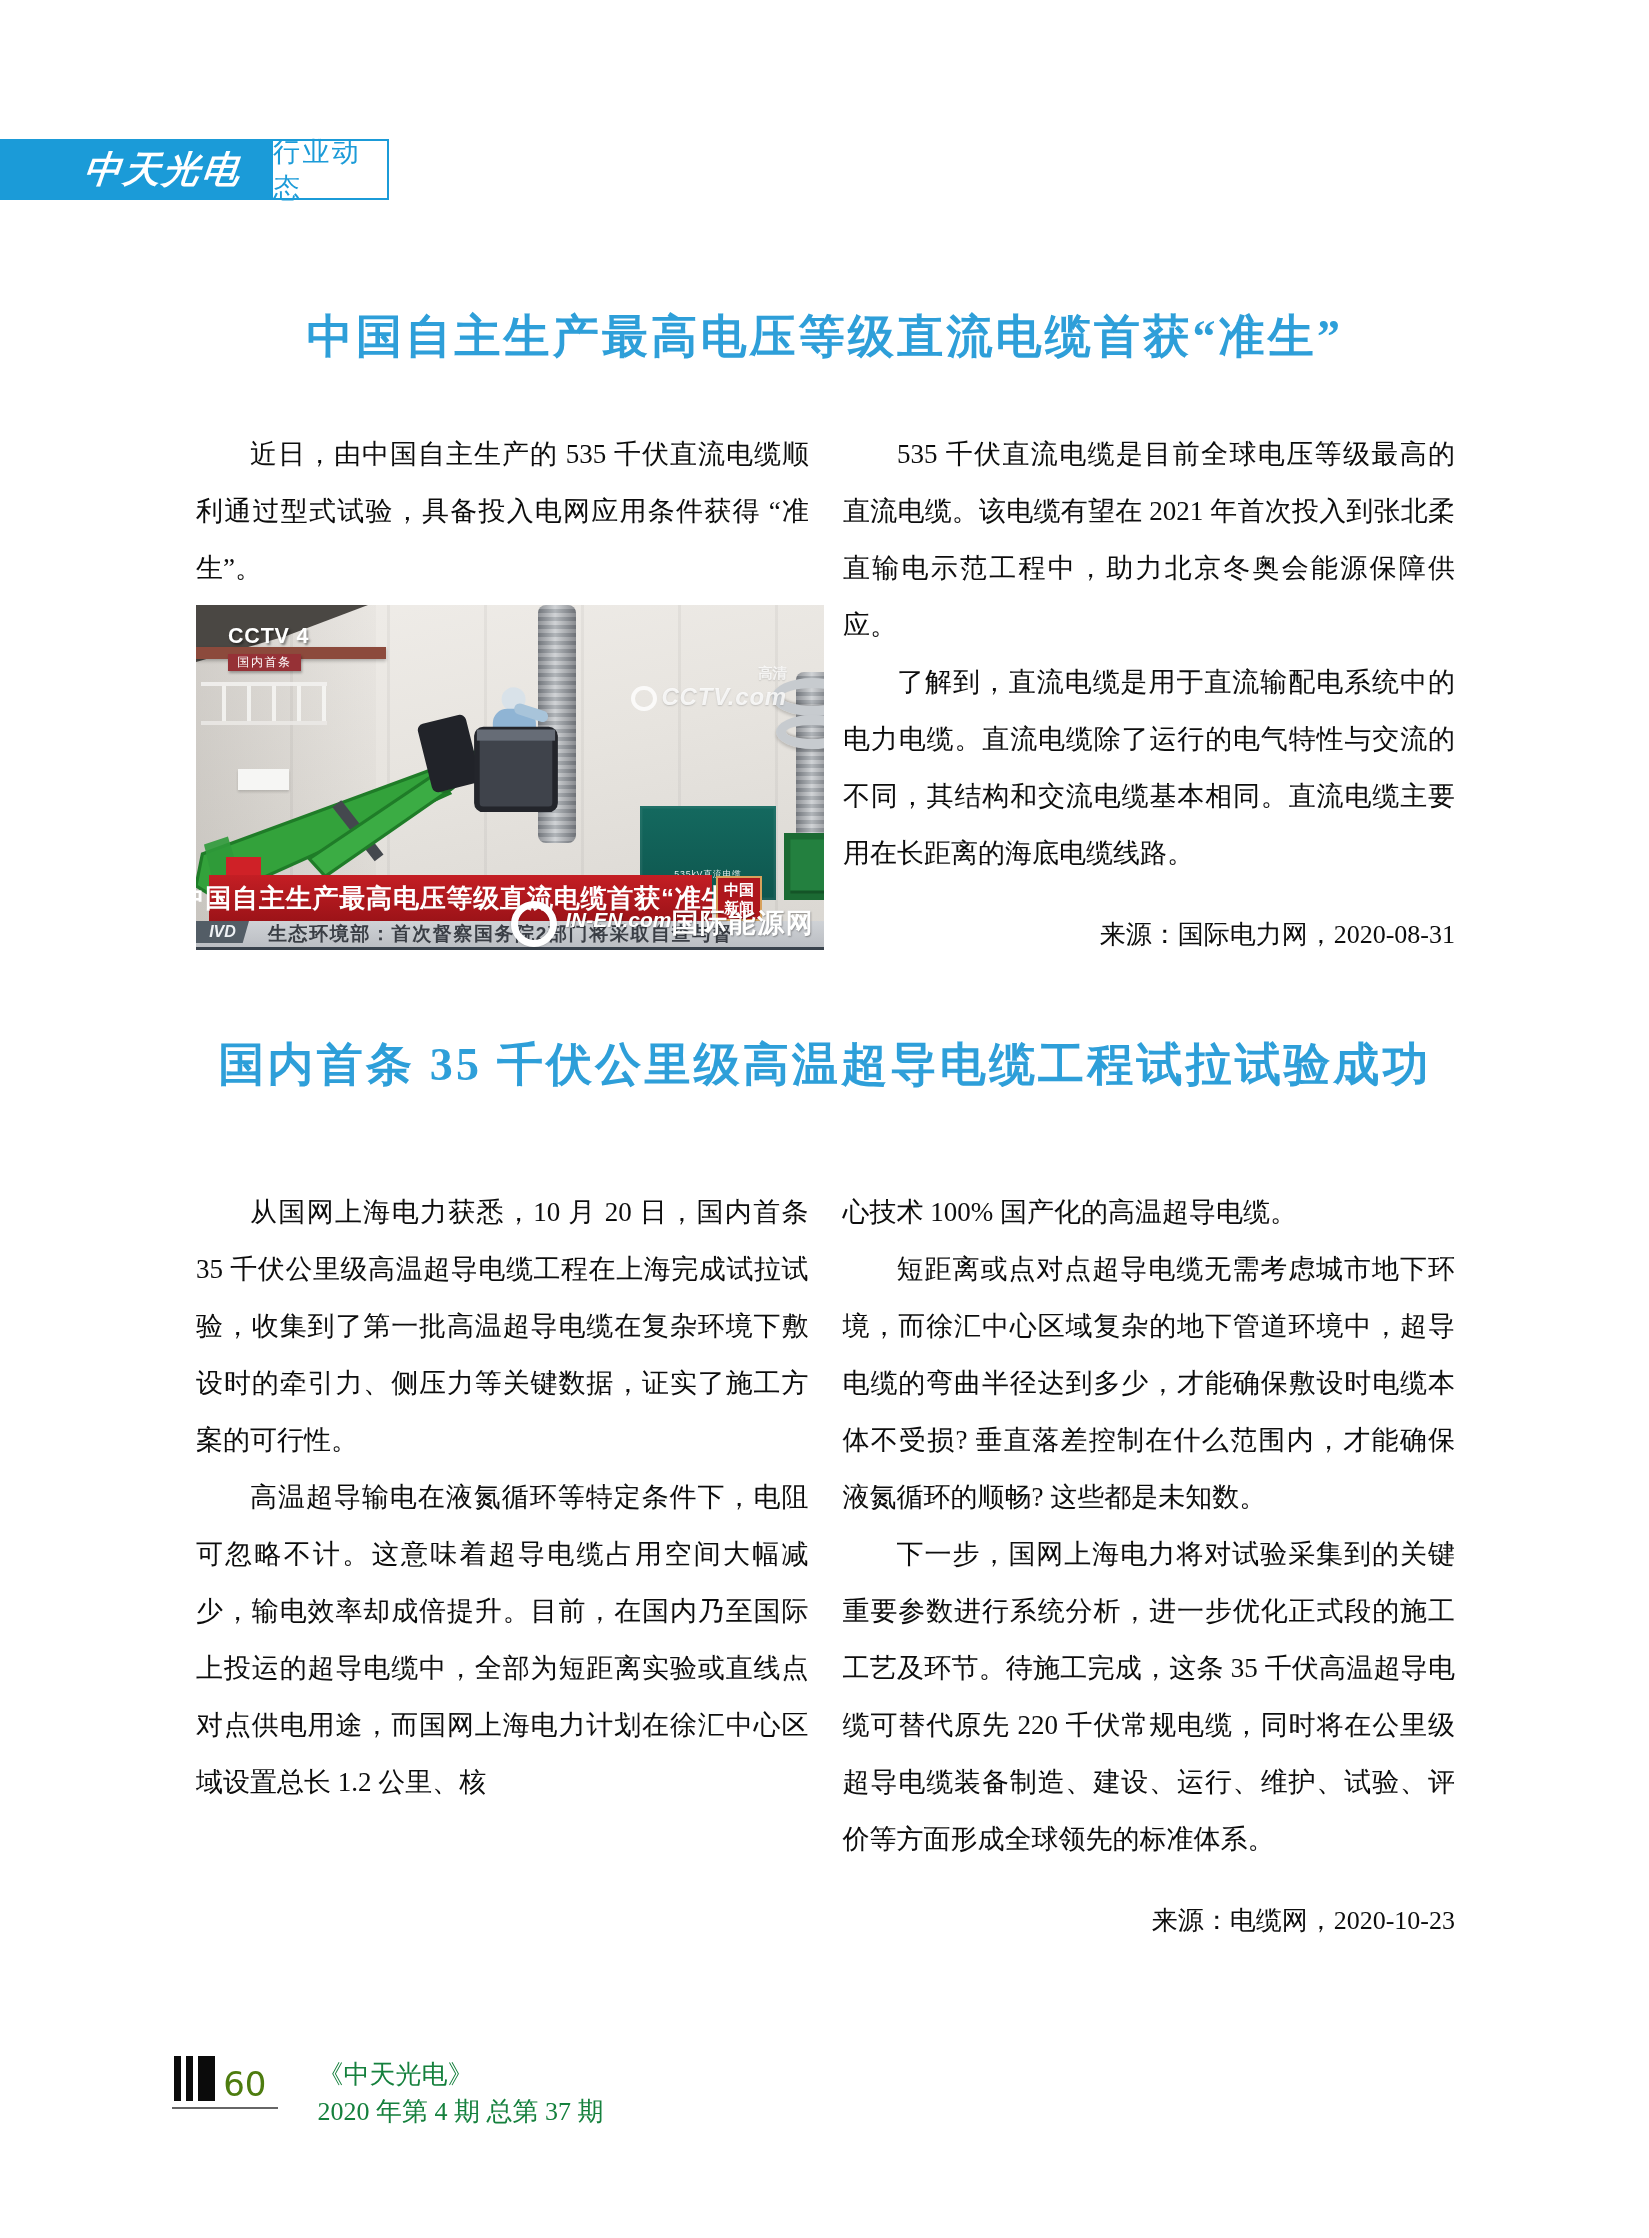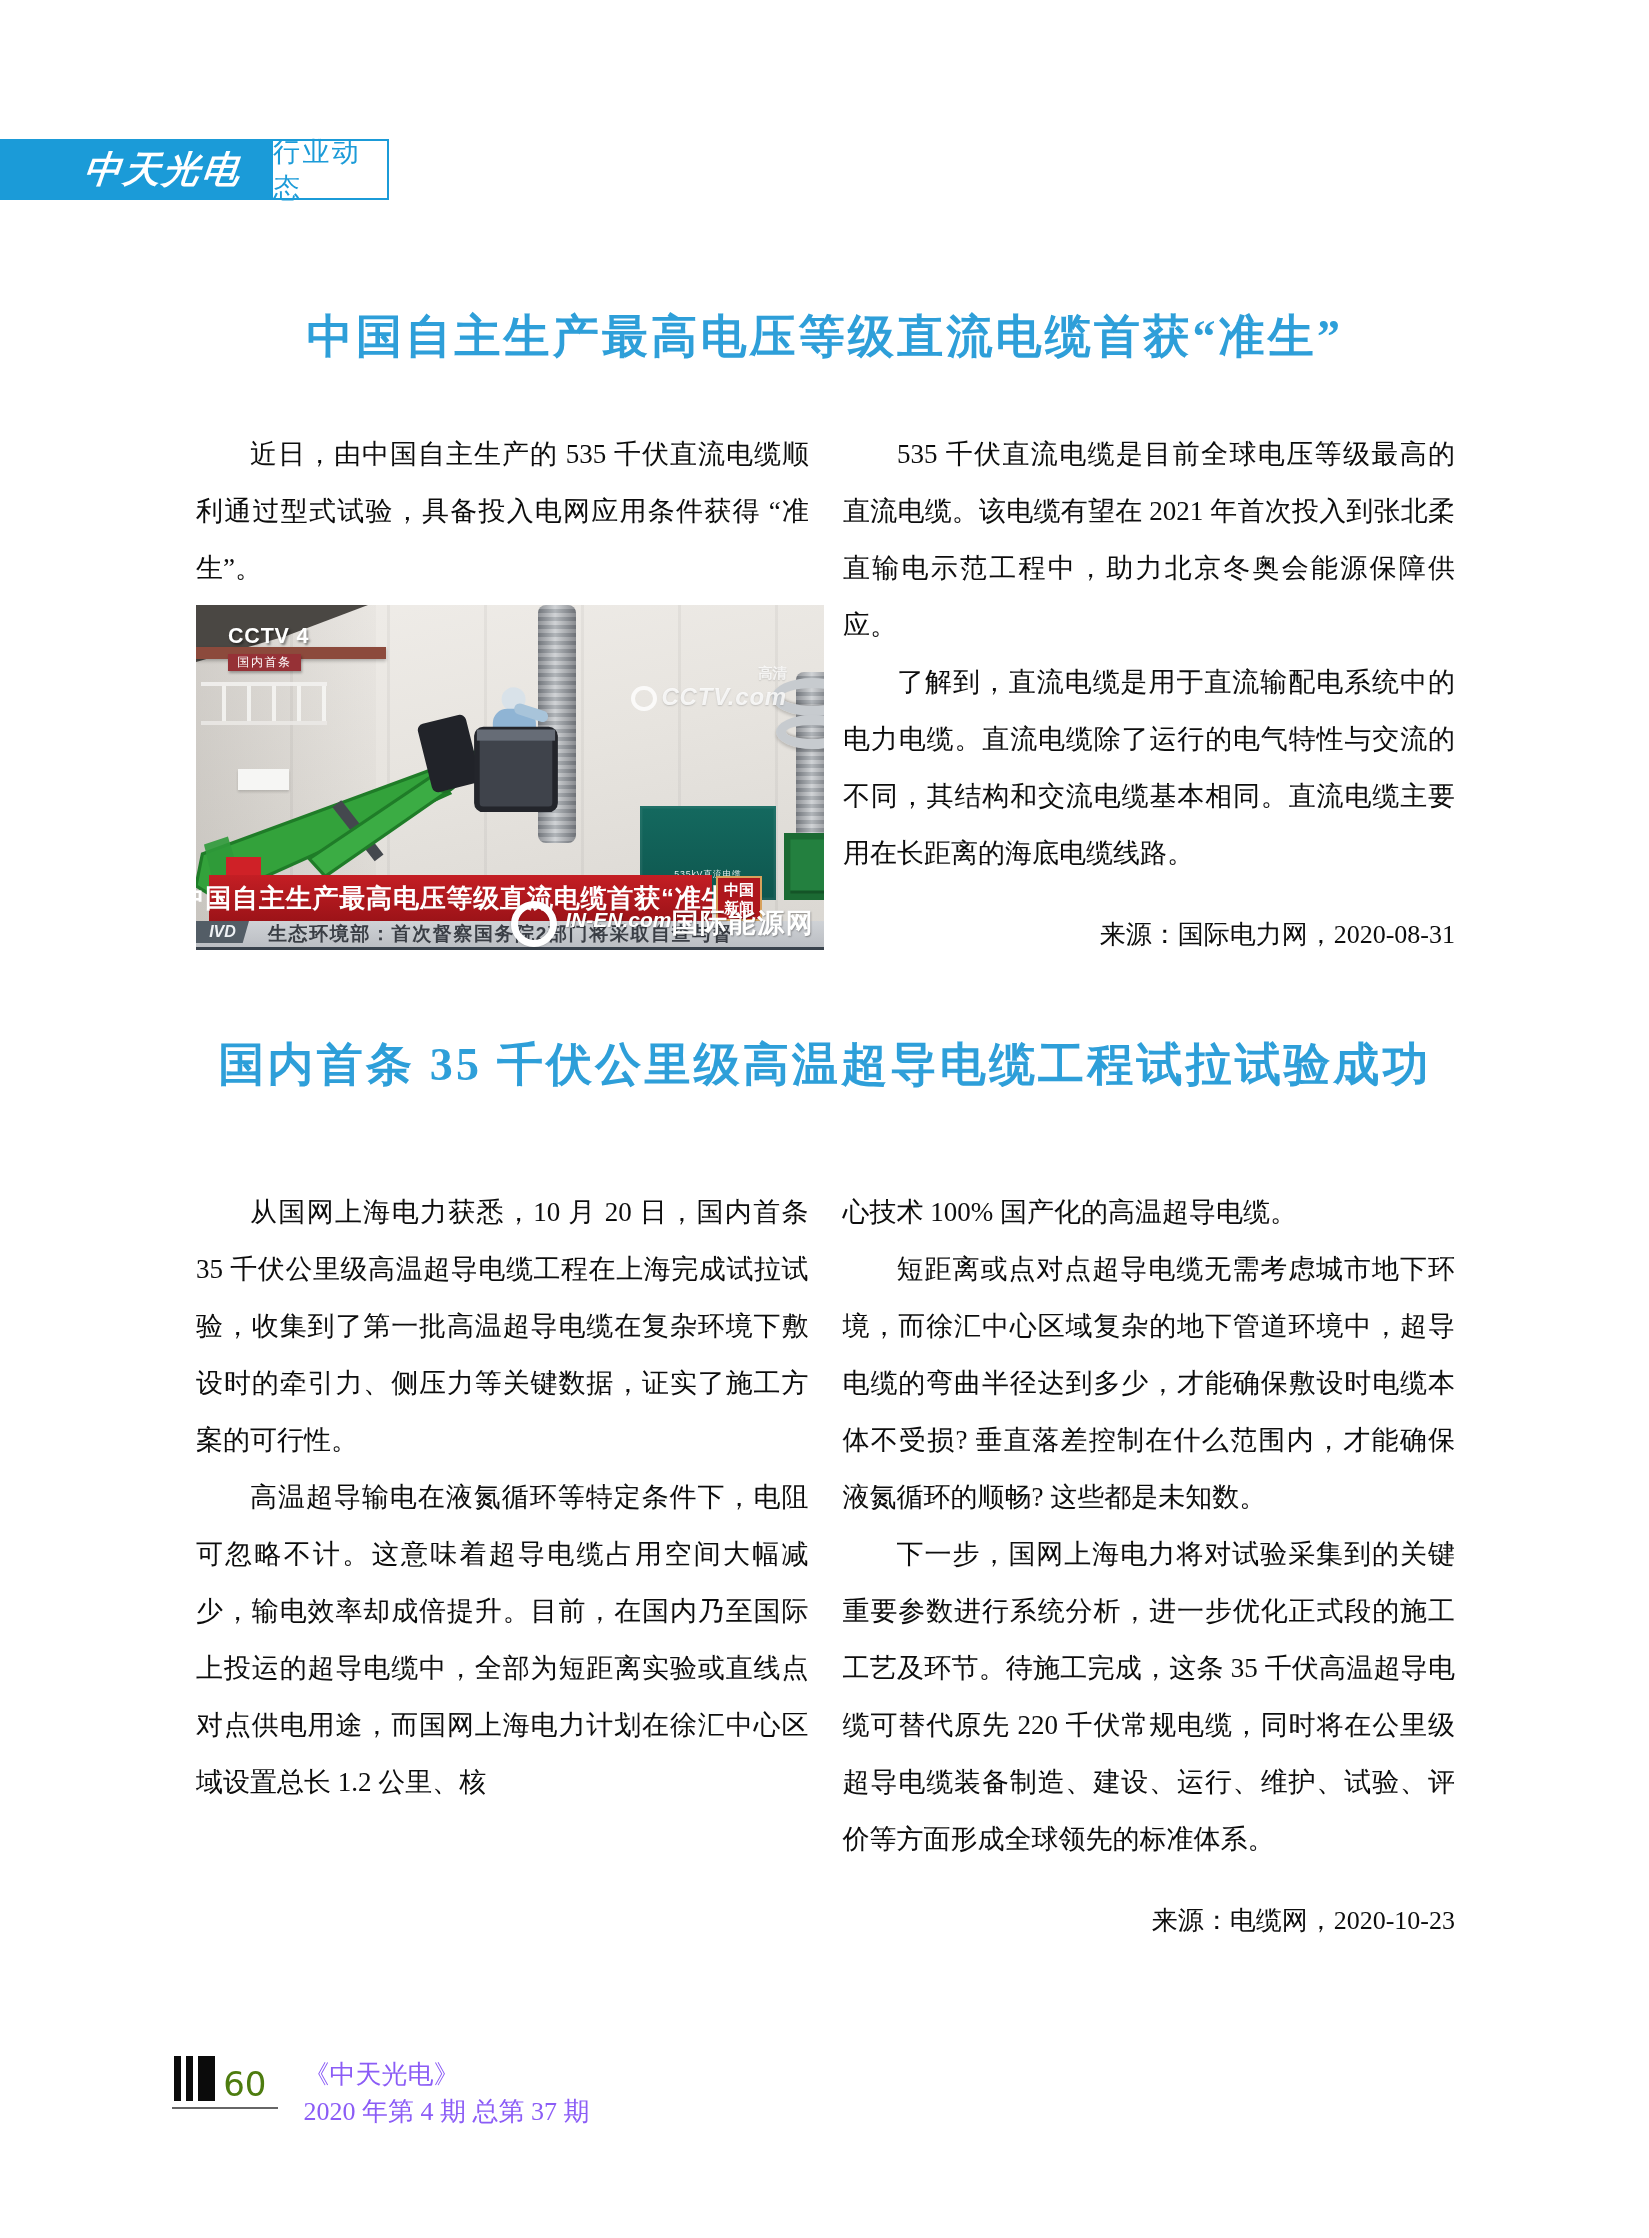--- a/index.html
+++ b/index.html
@@ -101,21 +101,21 @@
 
   
   .footer{position:absolute;left:172px;top:2056px;display:flex;align-items:flex-start;}
   .pageblock{display:flex;align-items:flex-end;border-bottom:2.4px solid #666;padding:0 11.2px 5.6px 1.6px;}
   .bars{display:flex;align-items:flex-end;}
   .bar{background:#0b0b0b;display:inline-block;}
   .bar-a{width:7.2px;height:45px;margin-right:4.8px;}
   .bar-b{width:7.2px;height:45px;margin-right:4.8px;}
   .bar-c{width:17.6px;height:45px;}
   .pagenum{font-family:"DejaVu Sans","Liberation Sans",sans-serif;font-size:34px;line-height:1;color:#4d7c0f;margin-left:8px;}
-  .journal{margin-left:26px;font-size:26px;line-height:37px;color:#8b5cf6;}
+  .journal{margin-left:40px;font-size:26px;line-height:37px;color:#15803d;}
 </style>
 </head>
 <body>
 
 <div class="page">
 
   <div class="header">
     <div class="logo-bar">
       <span class="logo-text">中天光电</span>
     </div>

